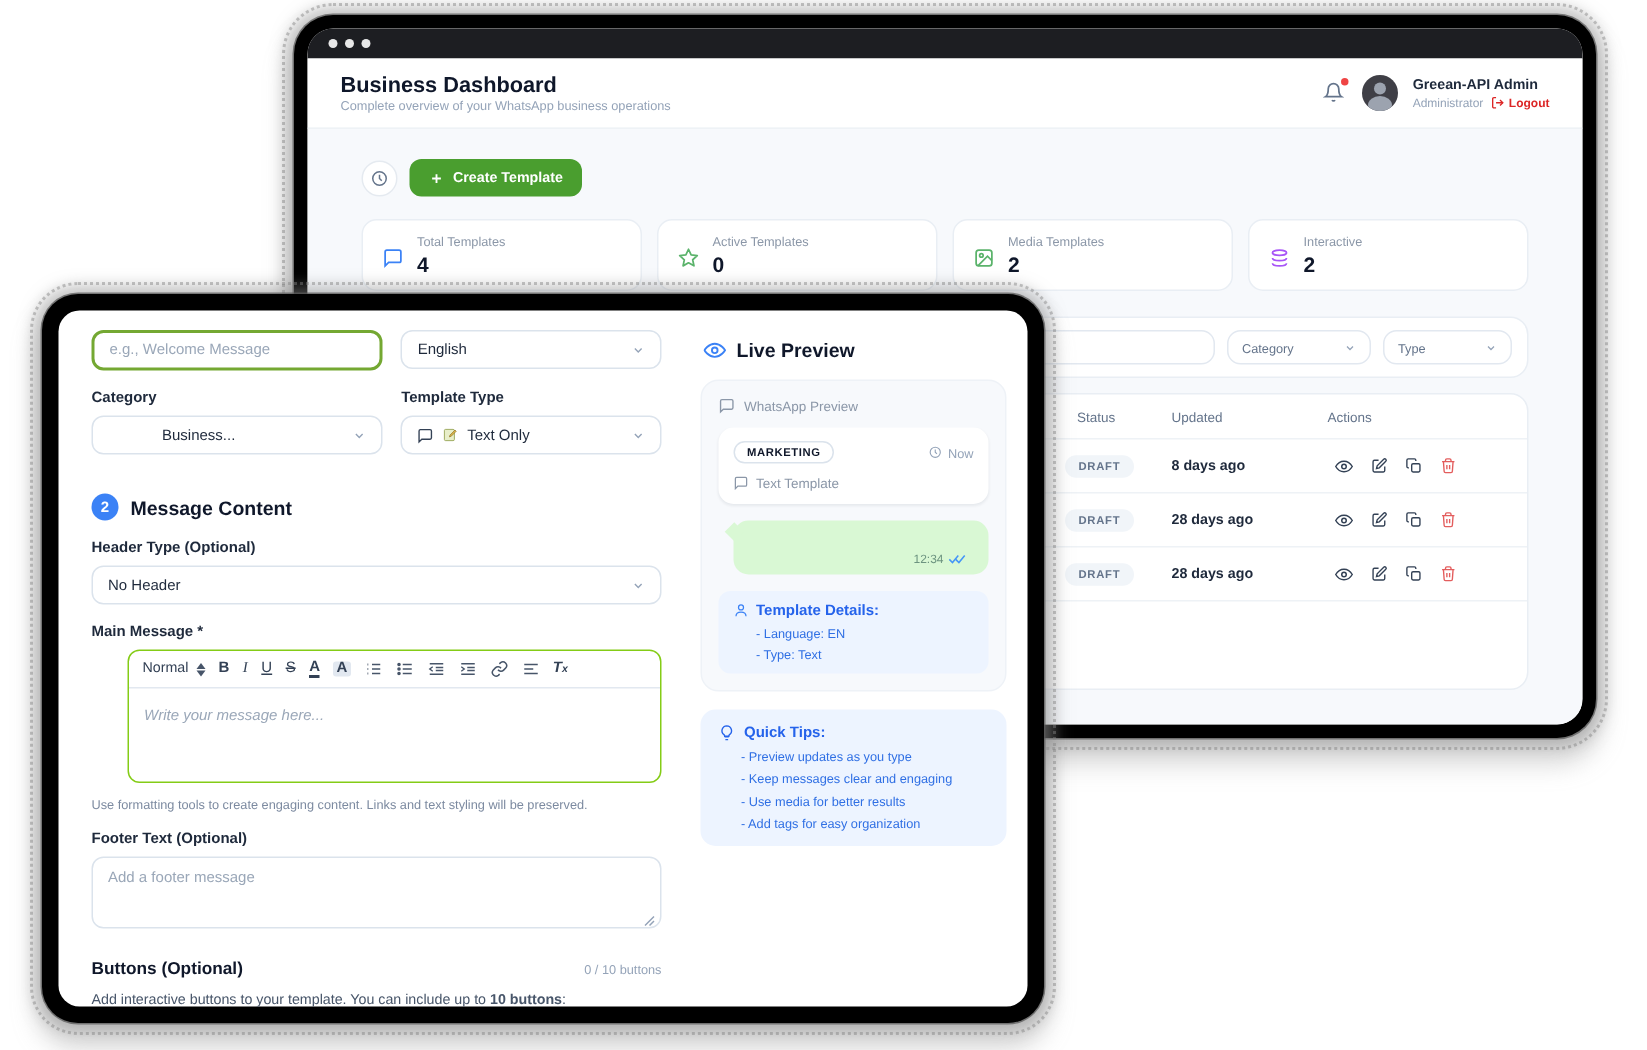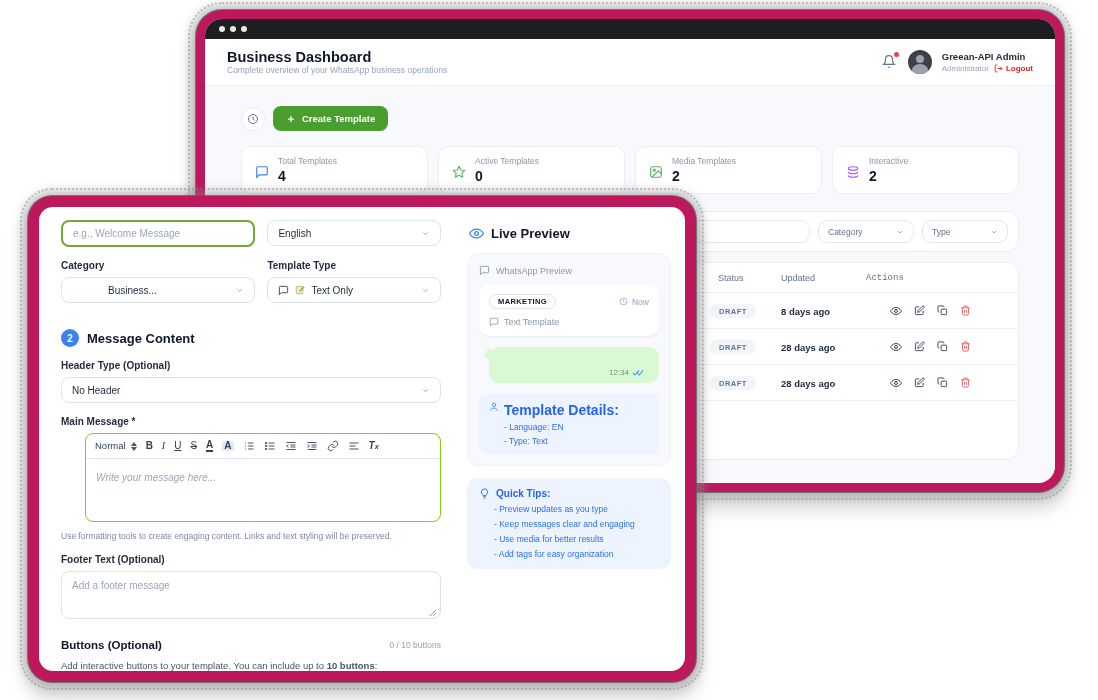--- a/index.html
+++ b/index.html
@@ -1,21 +1,21 @@
 <!DOCTYPE html>
 <html><head>
 <meta charset="utf-8">
 <style>
   * { margin:0; padding:0; box-sizing:border-box; }
   html,body { width:1098px; height:700px; background:#fff; font-family:"Liberation Sans", sans-serif; }
   .canvas { position:relative; width:1098px; height:700px; overflow:hidden; background:#fff; }
 
   
   .frame {
-    position:absolute; background:#be185d; 
+    position:absolute; background:#000000; 
     box-shadow: 0 0 0 1px rgba(90,90,90,.75), 0 0 10px 5px rgba(135,135,135,.5), 0 14px 16px 4px rgba(150,150,150,.35);
     outline:2px dotted rgba(130,130,130,.45); outline-offset:6px;
   }
   .back-frame { left:196px; top:10px; width:868px; height:482px; border-radius:26px; padding:9px; }
   .modal-frame { left:28px; top:196px; width:668px; height:486px; border-radius:24px; padding:11px; z-index:5; }
   .screen { background:#fff; border-radius:17px; width:100%; height:100%; overflow:hidden; display:flex; flex-direction:column; }
 
   
   .titlebar { height:20px; background:#1d1e22; display:flex; align-items:center; padding-left:14px; gap:5px; flex:none; }
   .dot { width:6px; height:6px; border-radius:50%; background:#e8e8e8; }
@@ -51,21 +51,21 @@
   .filterbar { margin-top:17px; background:#fff; border:1px solid #e9eef4; border-radius:12px; padding:8px 10px; display:flex; align-items:center; gap:8px; }
   .search-input { flex:1; height:23px; border:1px solid #e2e8f0; border-radius:9px; font-size:9px; padding:0 10px; color:#334155; outline:none; background:#fff; }
   .filter-select { height:23px; border:1px solid #e2e8f0; border-radius:9px; background:#fff; display:flex; align-items:center; justify-content:space-between; padding:0 9px; font-size:8.5px; color:#64748b; cursor:pointer; }
   .filter-select.cat { width:96px; } .filter-select.typ { width:86px; }
 
   .tablecard { margin-top:10px; background:#fff; border:1px solid #e9eef4; border-radius:12px; height:198px; position:relative; overflow:hidden; }
   .trow { position:relative; height:36px; border-bottom:1px solid #eef2f6; }
   .trow.head { height:30px; }
   .tcell { position:absolute; top:50%; transform:translateY(-50%); }
   .th { font-size:9px; color:#64748b; }
-  .c-status { left:476px; } .c-upd { left:539px; } .c-act { left:624px;font-family:Liberation Mono, monospace; }
+  .c-status { left:476px; } .c-upd { left:539px; } .c-act { left:643px; }
   .badge-draft { left:468px; background:#f1f5f9; color:#64748b; font-size:7.5px; font-weight:bold; letter-spacing:.5px; padding:3px 9px; border-radius:9px; }
   .td-date { font-size:9.5px; color:#1e293b; font-weight:bold; }
   .act { width:12px; height:12px; display:flex; align-items:center; justify-content:center; cursor:pointer; }
   .a1{left:648px;} .a2{left:671px;} .a3{left:694px;} .a4{left:717px;}
 
   
   .modal { background:#fff; border-radius:14px; width:100%; height:100%; overflow:hidden; display:flex; }
   .form-col { flex:1; padding:13px 18px 0 22px; min-width:0; }
   .prev-col { width:226px; flex:none; padding:13px 14px 0 8px; }
 
@@ -115,21 +115,21 @@
   .wcard { background:#fff; border-radius:10px; padding:9px 10px; margin-top:9px; box-shadow:0 1px 2px rgba(15,23,42,.07); }
   .wrow1 { display:flex; justify-content:space-between; align-items:center; }
   .mk-badge { border:1px solid #dbe3ec; border-radius:10px; padding:2px 8px; font-size:7.5px; font-weight:800; letter-spacing:.4px; color:#0f172a; }
   .now { display:flex; align-items:center; gap:4px; font-size:8.5px; color:#94a3b8; }
   .wrow2 { display:flex; align-items:center; gap:5px; margin-top:8px; font-size:9px; color:#8b97a8; }
   .bubble { position:relative; background:#d9f8d4; border-radius:10px; margin:11px 0 0 10px; height:36px; }
   .bubble::before { content:""; position:absolute; left:-4px; top:3px; width:9px; height:9px; background:#d9f8d4; transform:rotate(45deg); }
   .bubble-meta { position:absolute; right:15px; bottom:6px; display:flex; align-items:center; gap:3px; }
   .bubble-time { font-size:8px; color:#6d9480; }
   .dcard { background:#edf4ff; border-radius:8px; padding:8px 10px; margin-top:11px; }
-  .dtitle { display:flex; align-items:flex-start; gap:5px; font-size:14px; font-weight:bold; color:#2563eb; }
+  .dtitle { display:flex; align-items:flex-start; gap:5px; font-size:10px; font-weight:bold; color:#2563eb; }
   .ditem { font-size:8.5px; color:#2f6fe4; margin:4px 0 0 15px; }
   .tips { background:#edf4ff; border-radius:10px; padding:10px 12px; margin-top:12px; }
   .tips-title { display:flex; align-items:center; gap:6px; font-size:10px; font-weight:800; color:#2563eb; }
   .tip { font-size:8.5px; color:#2f6fe4; margin:5px 0 0 15px; }
 </style>
 </head>
 <body>
 
 <div class="canvas">
 

